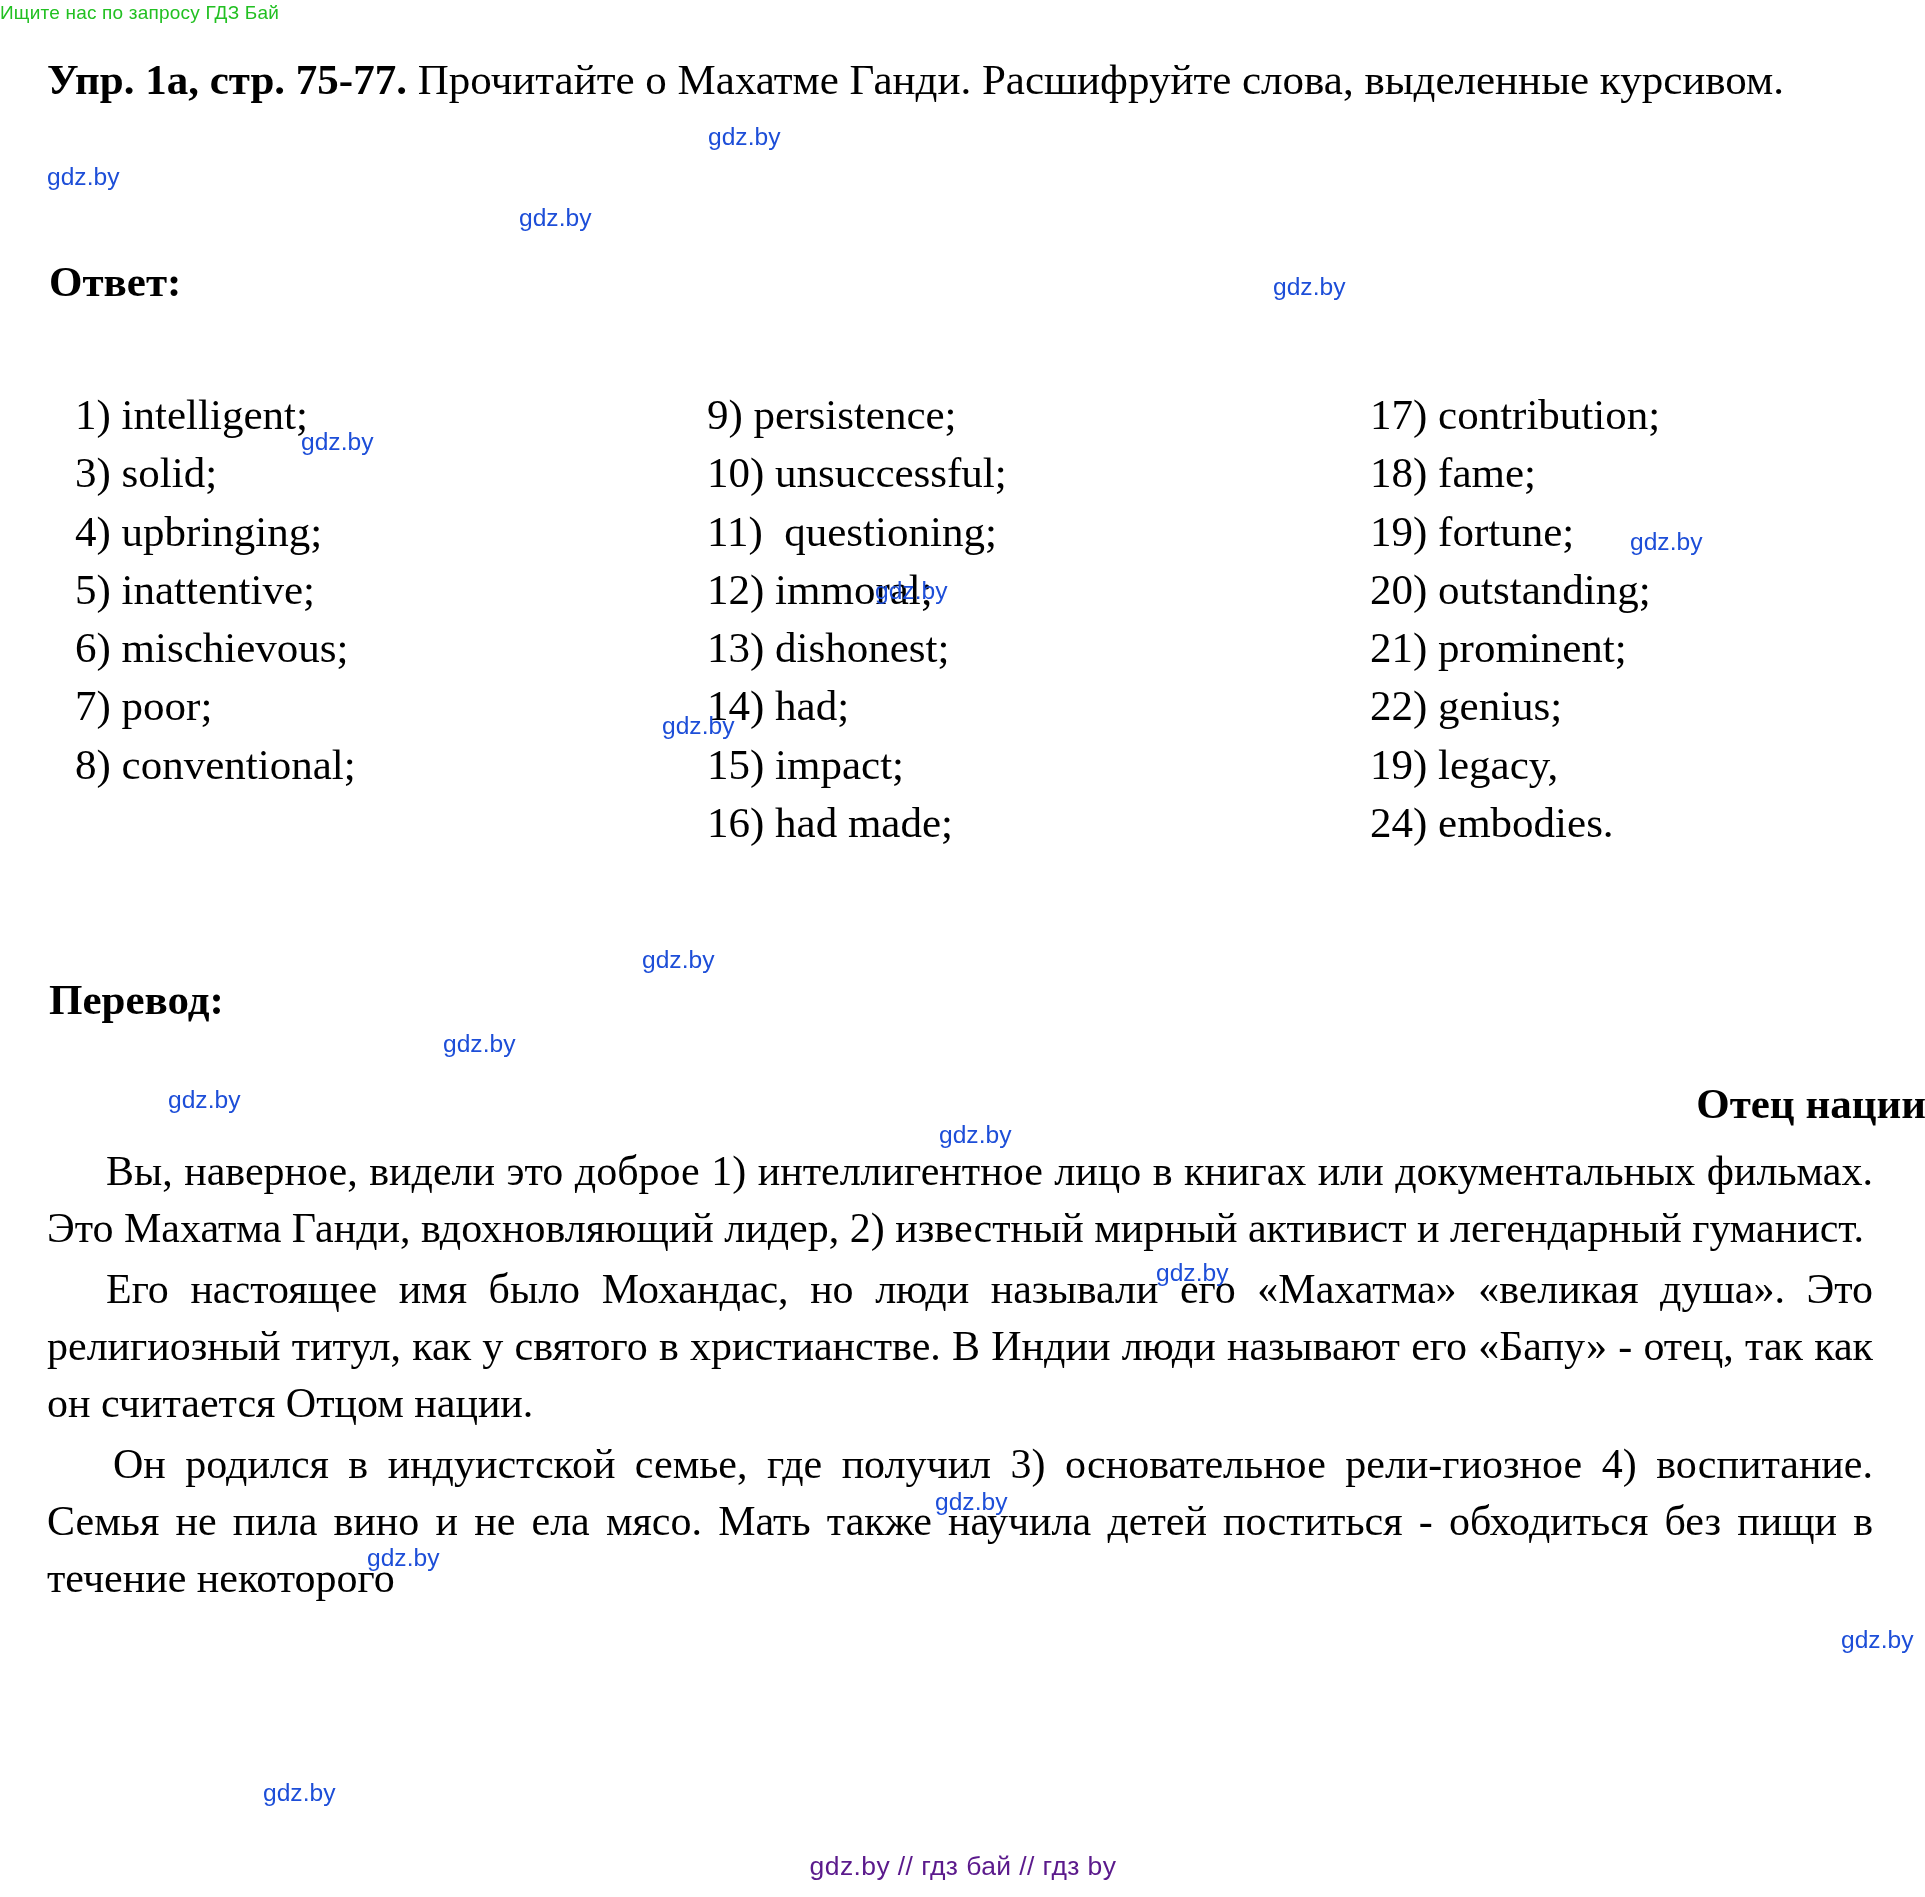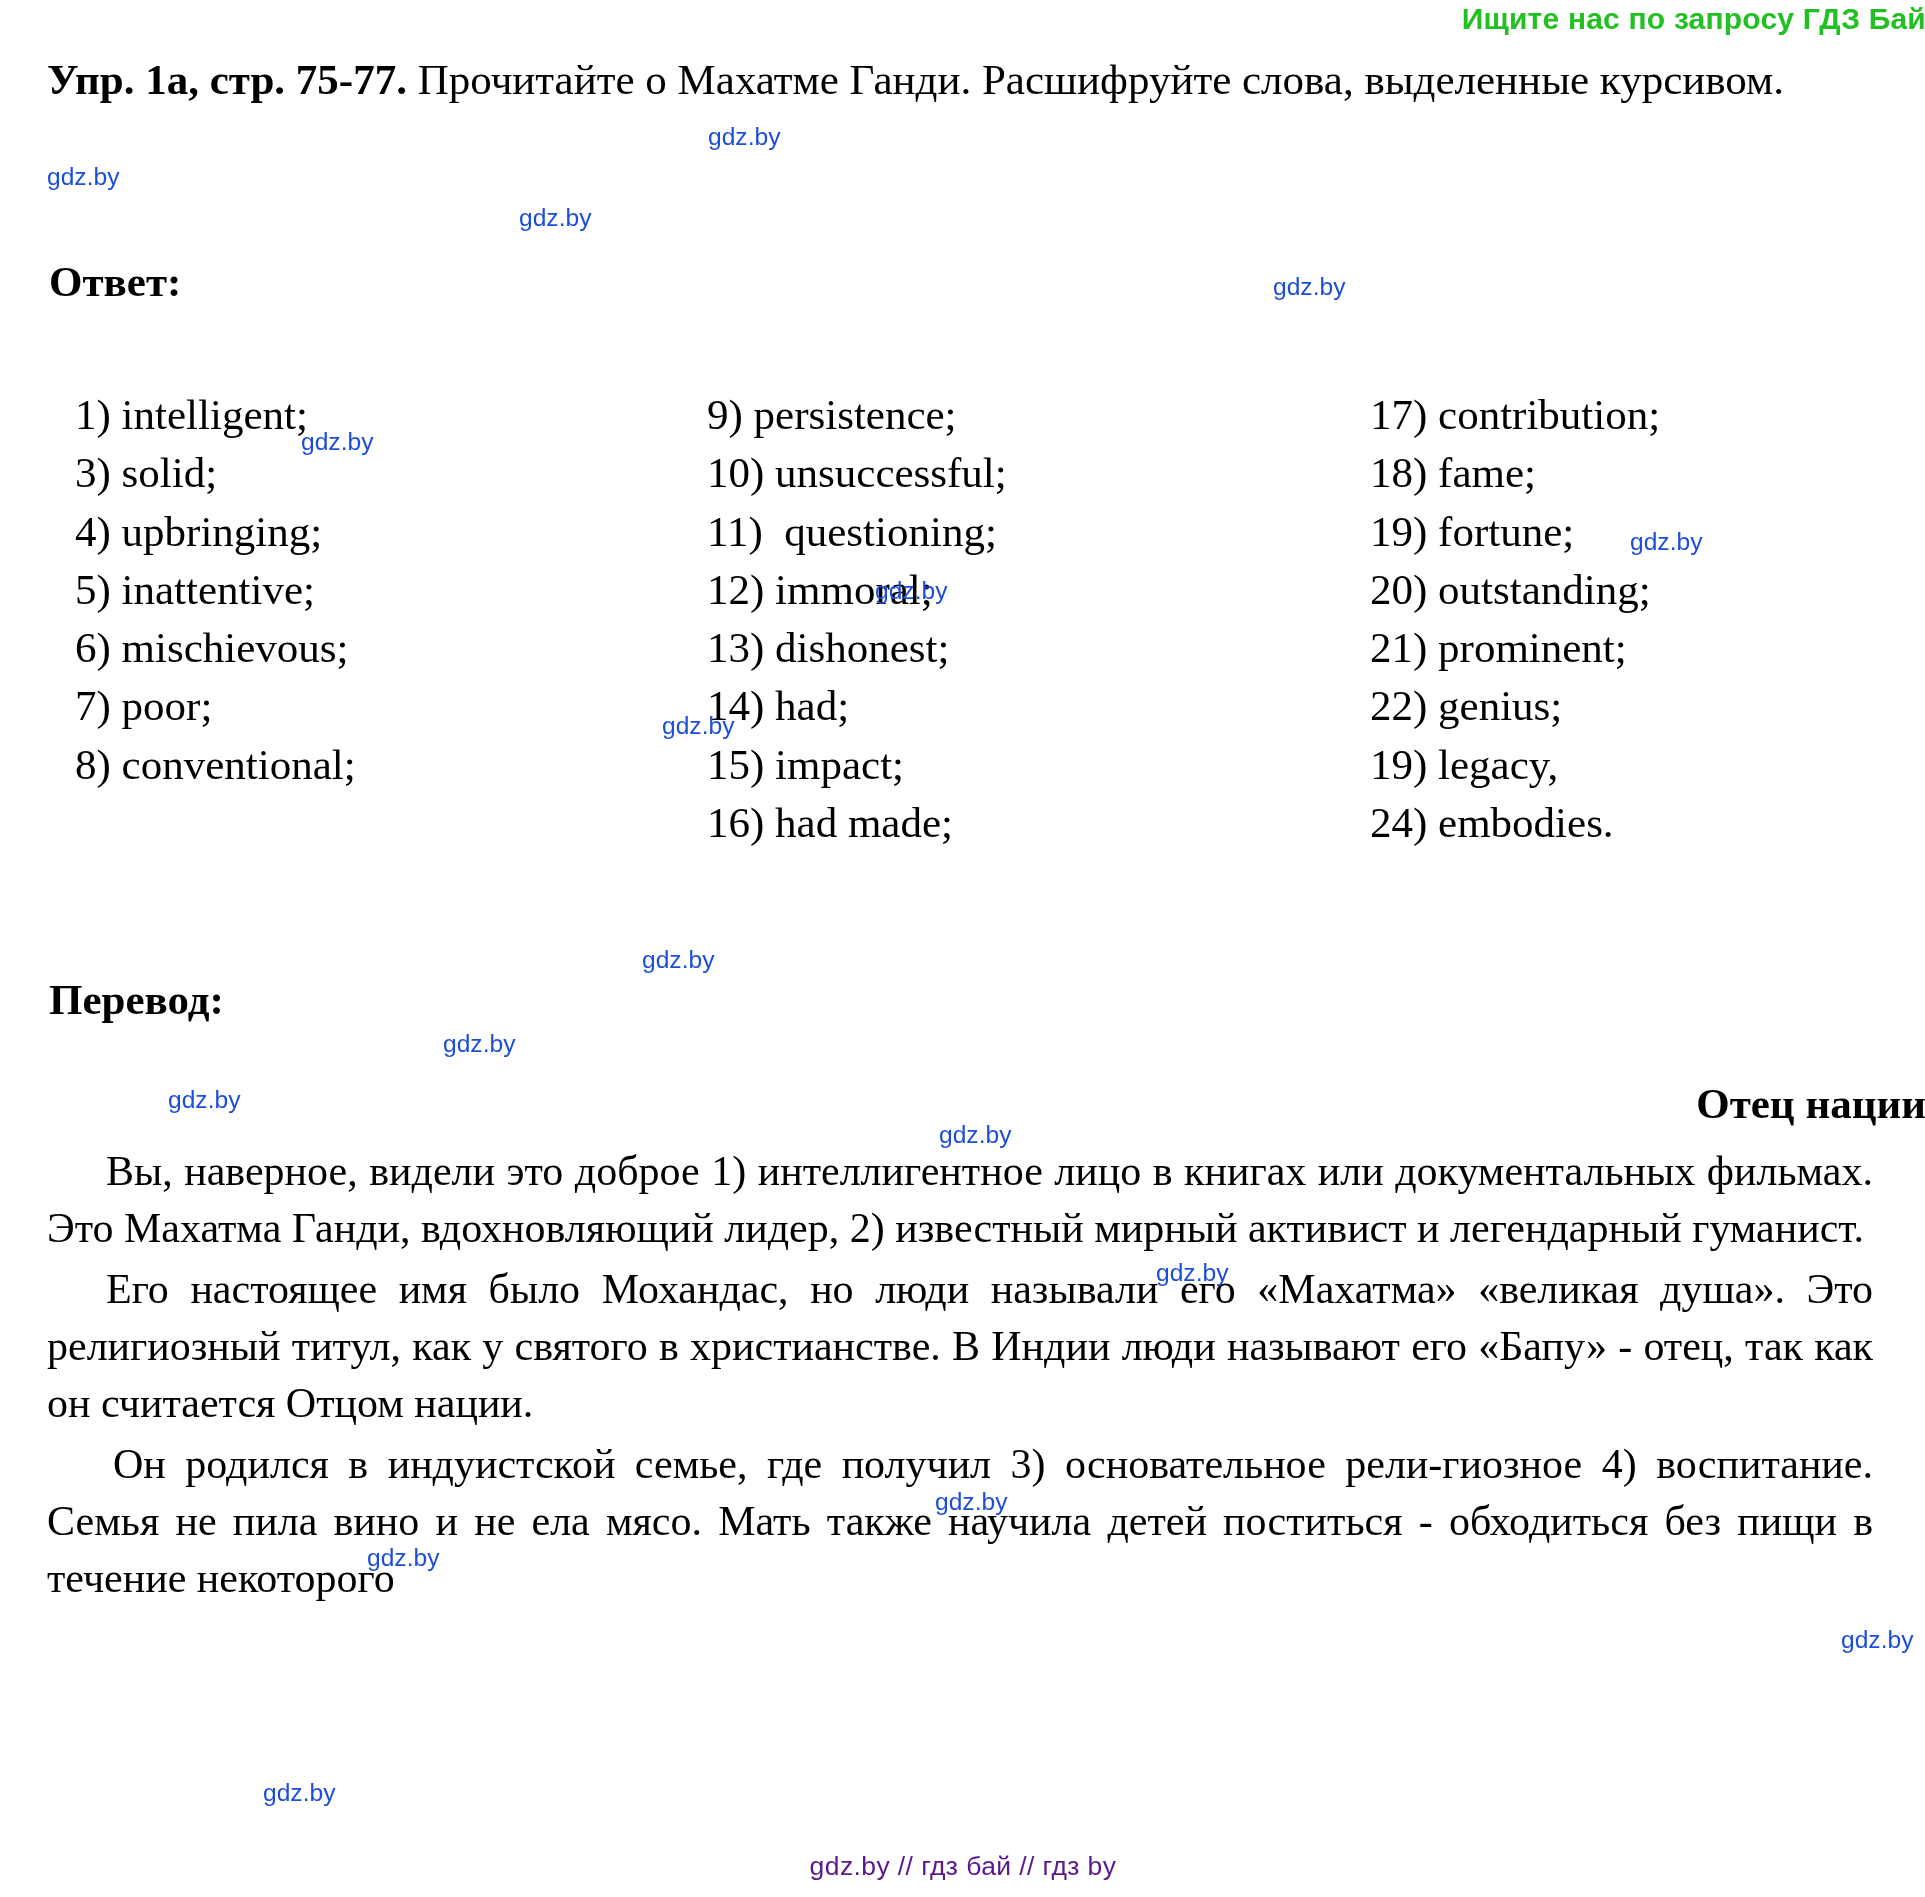--- a/index.html
+++ b/index.html
@@ -16,24 +16,24 @@
     font-family: "Liberation Serif", "DejaVu Serif", serif;
     color: #000000;
   }
 
   
   .promo-banner {
     position: absolute;
     top: 1.9px;
     left: 0;
     width: 100%;
-    text-align: right;
+    text-align: left;
     font-family: "Liberation Sans", "DejaVu Sans", sans-serif;
-    font-size: 30px;
-    font-weight: bold;
+    font-size: 19px;
+    font-weight: normal;
     color: #22c022;
     letter-spacing: 0.2px;
   }
 
   
   .sheet {
     position: absolute;
     top: 0; left: 0;
     width: 1926px;
     height: 1897px;

